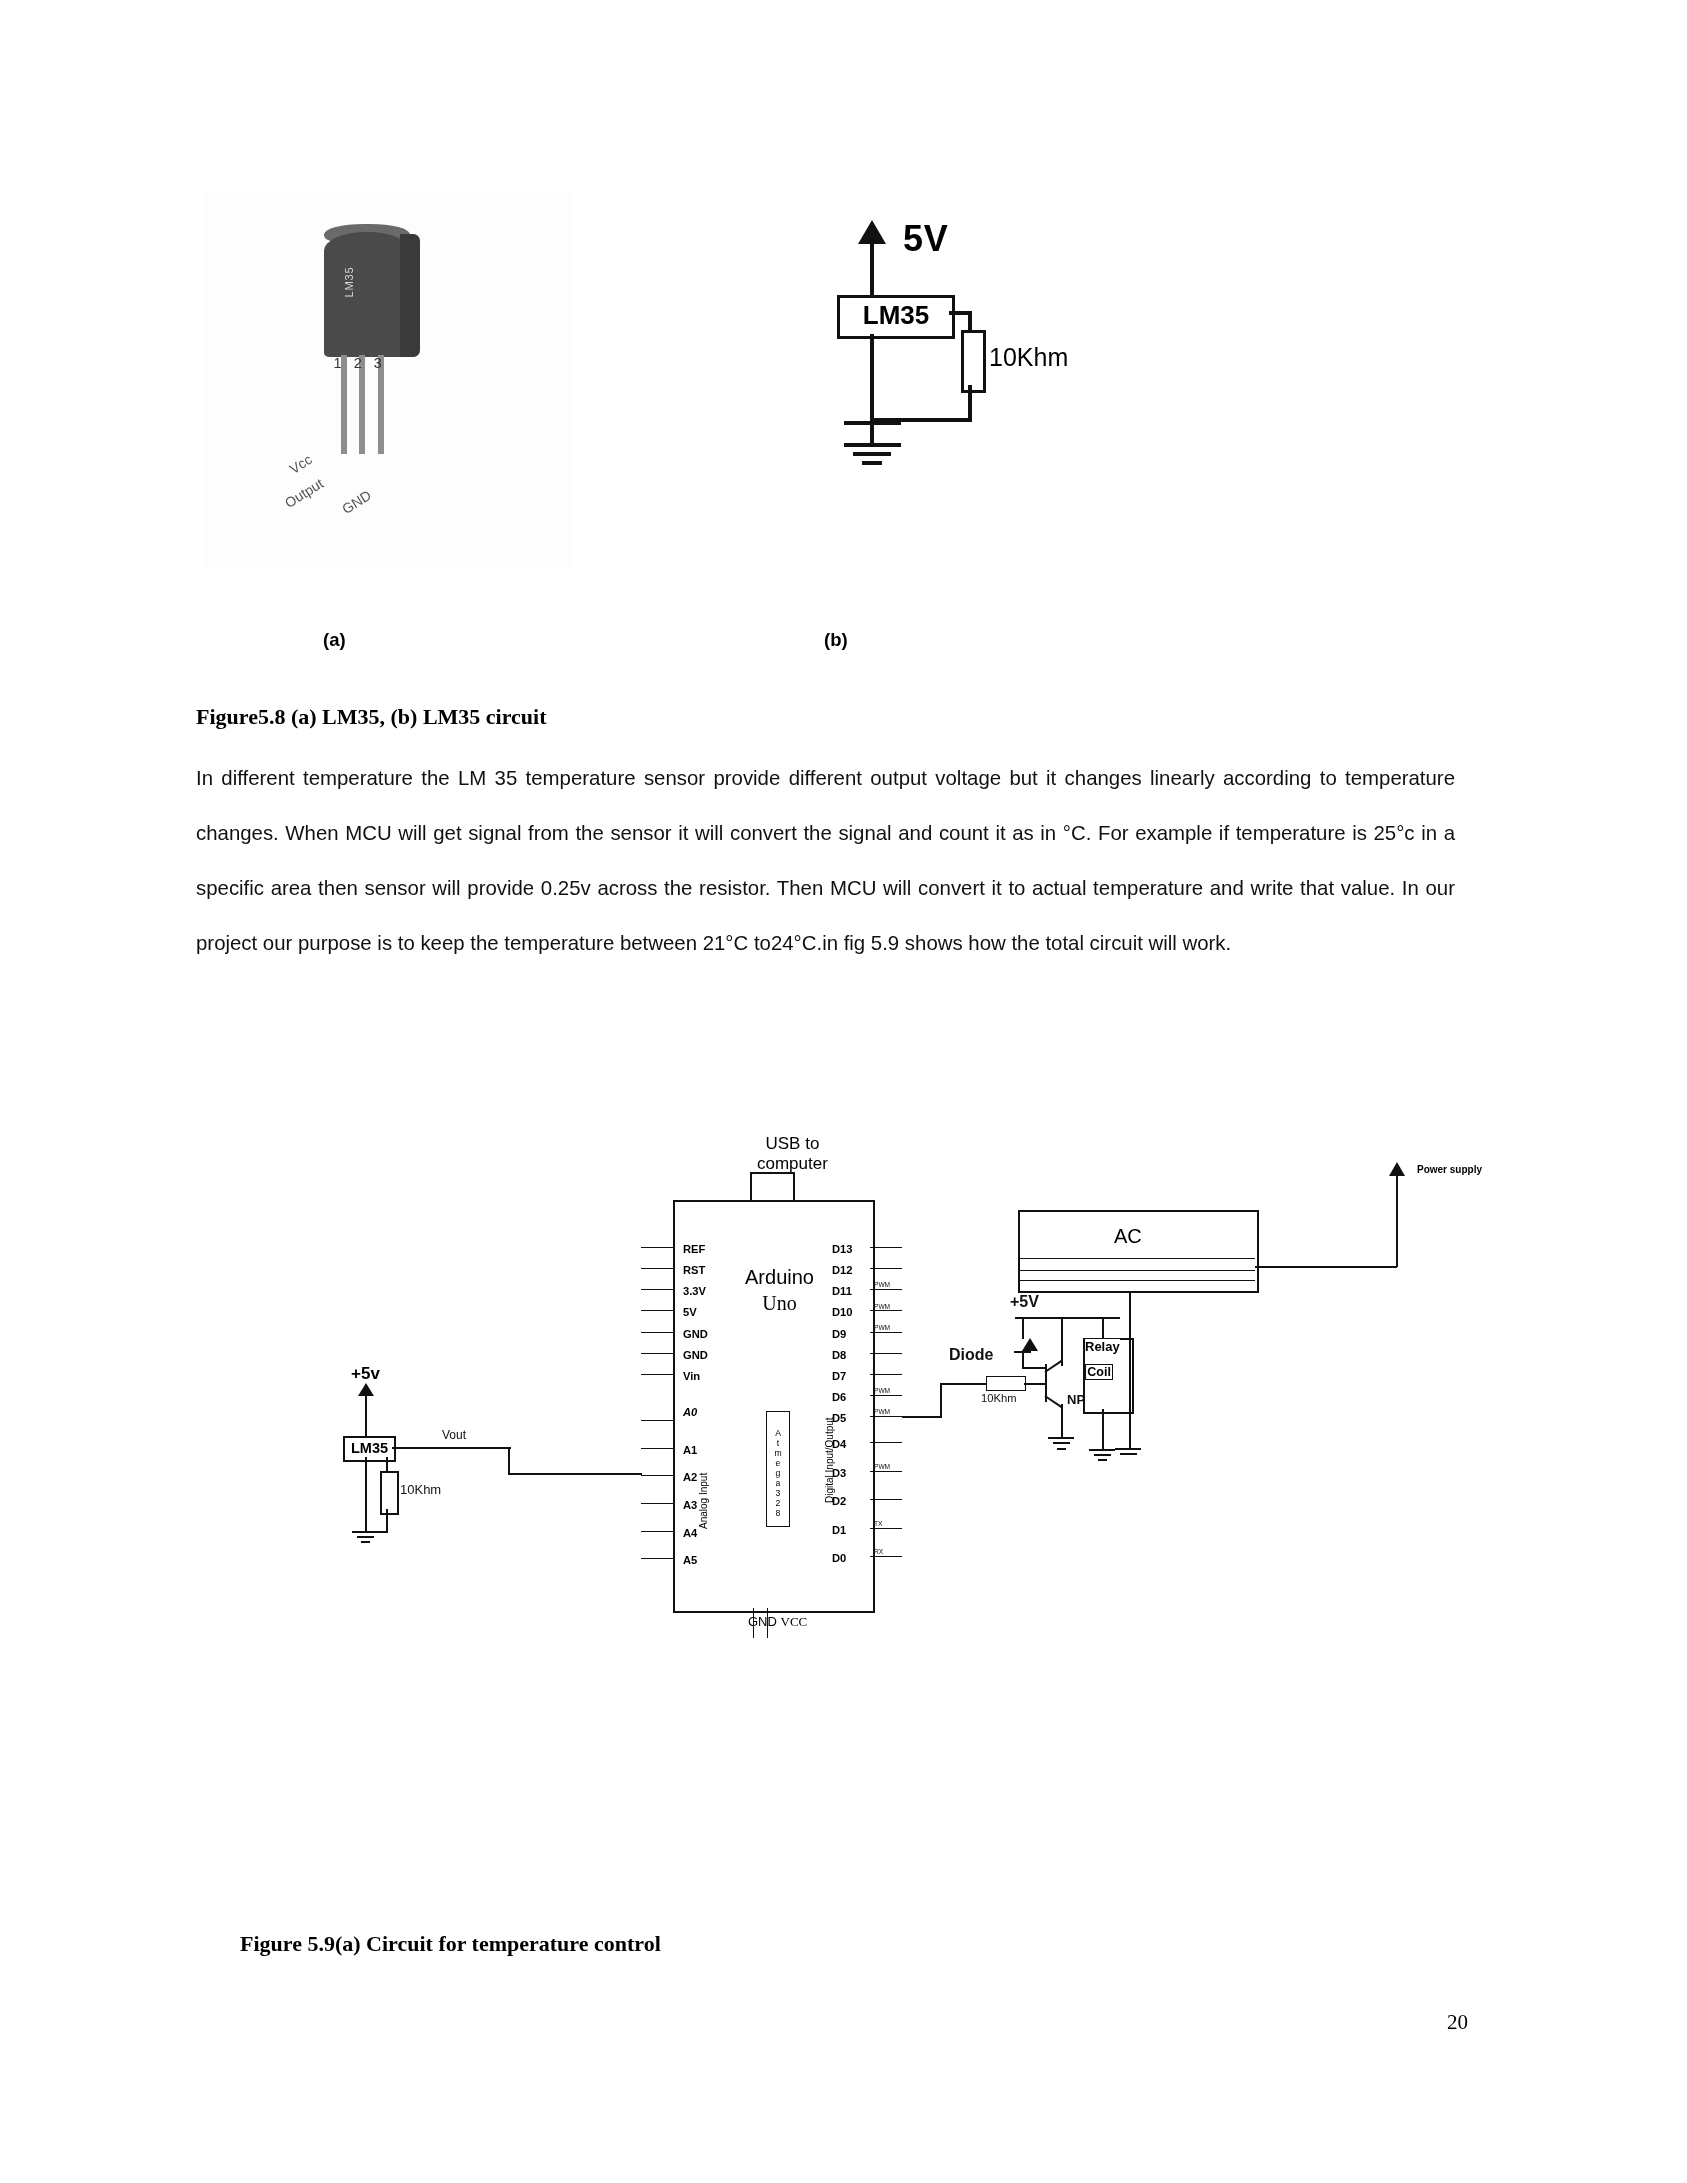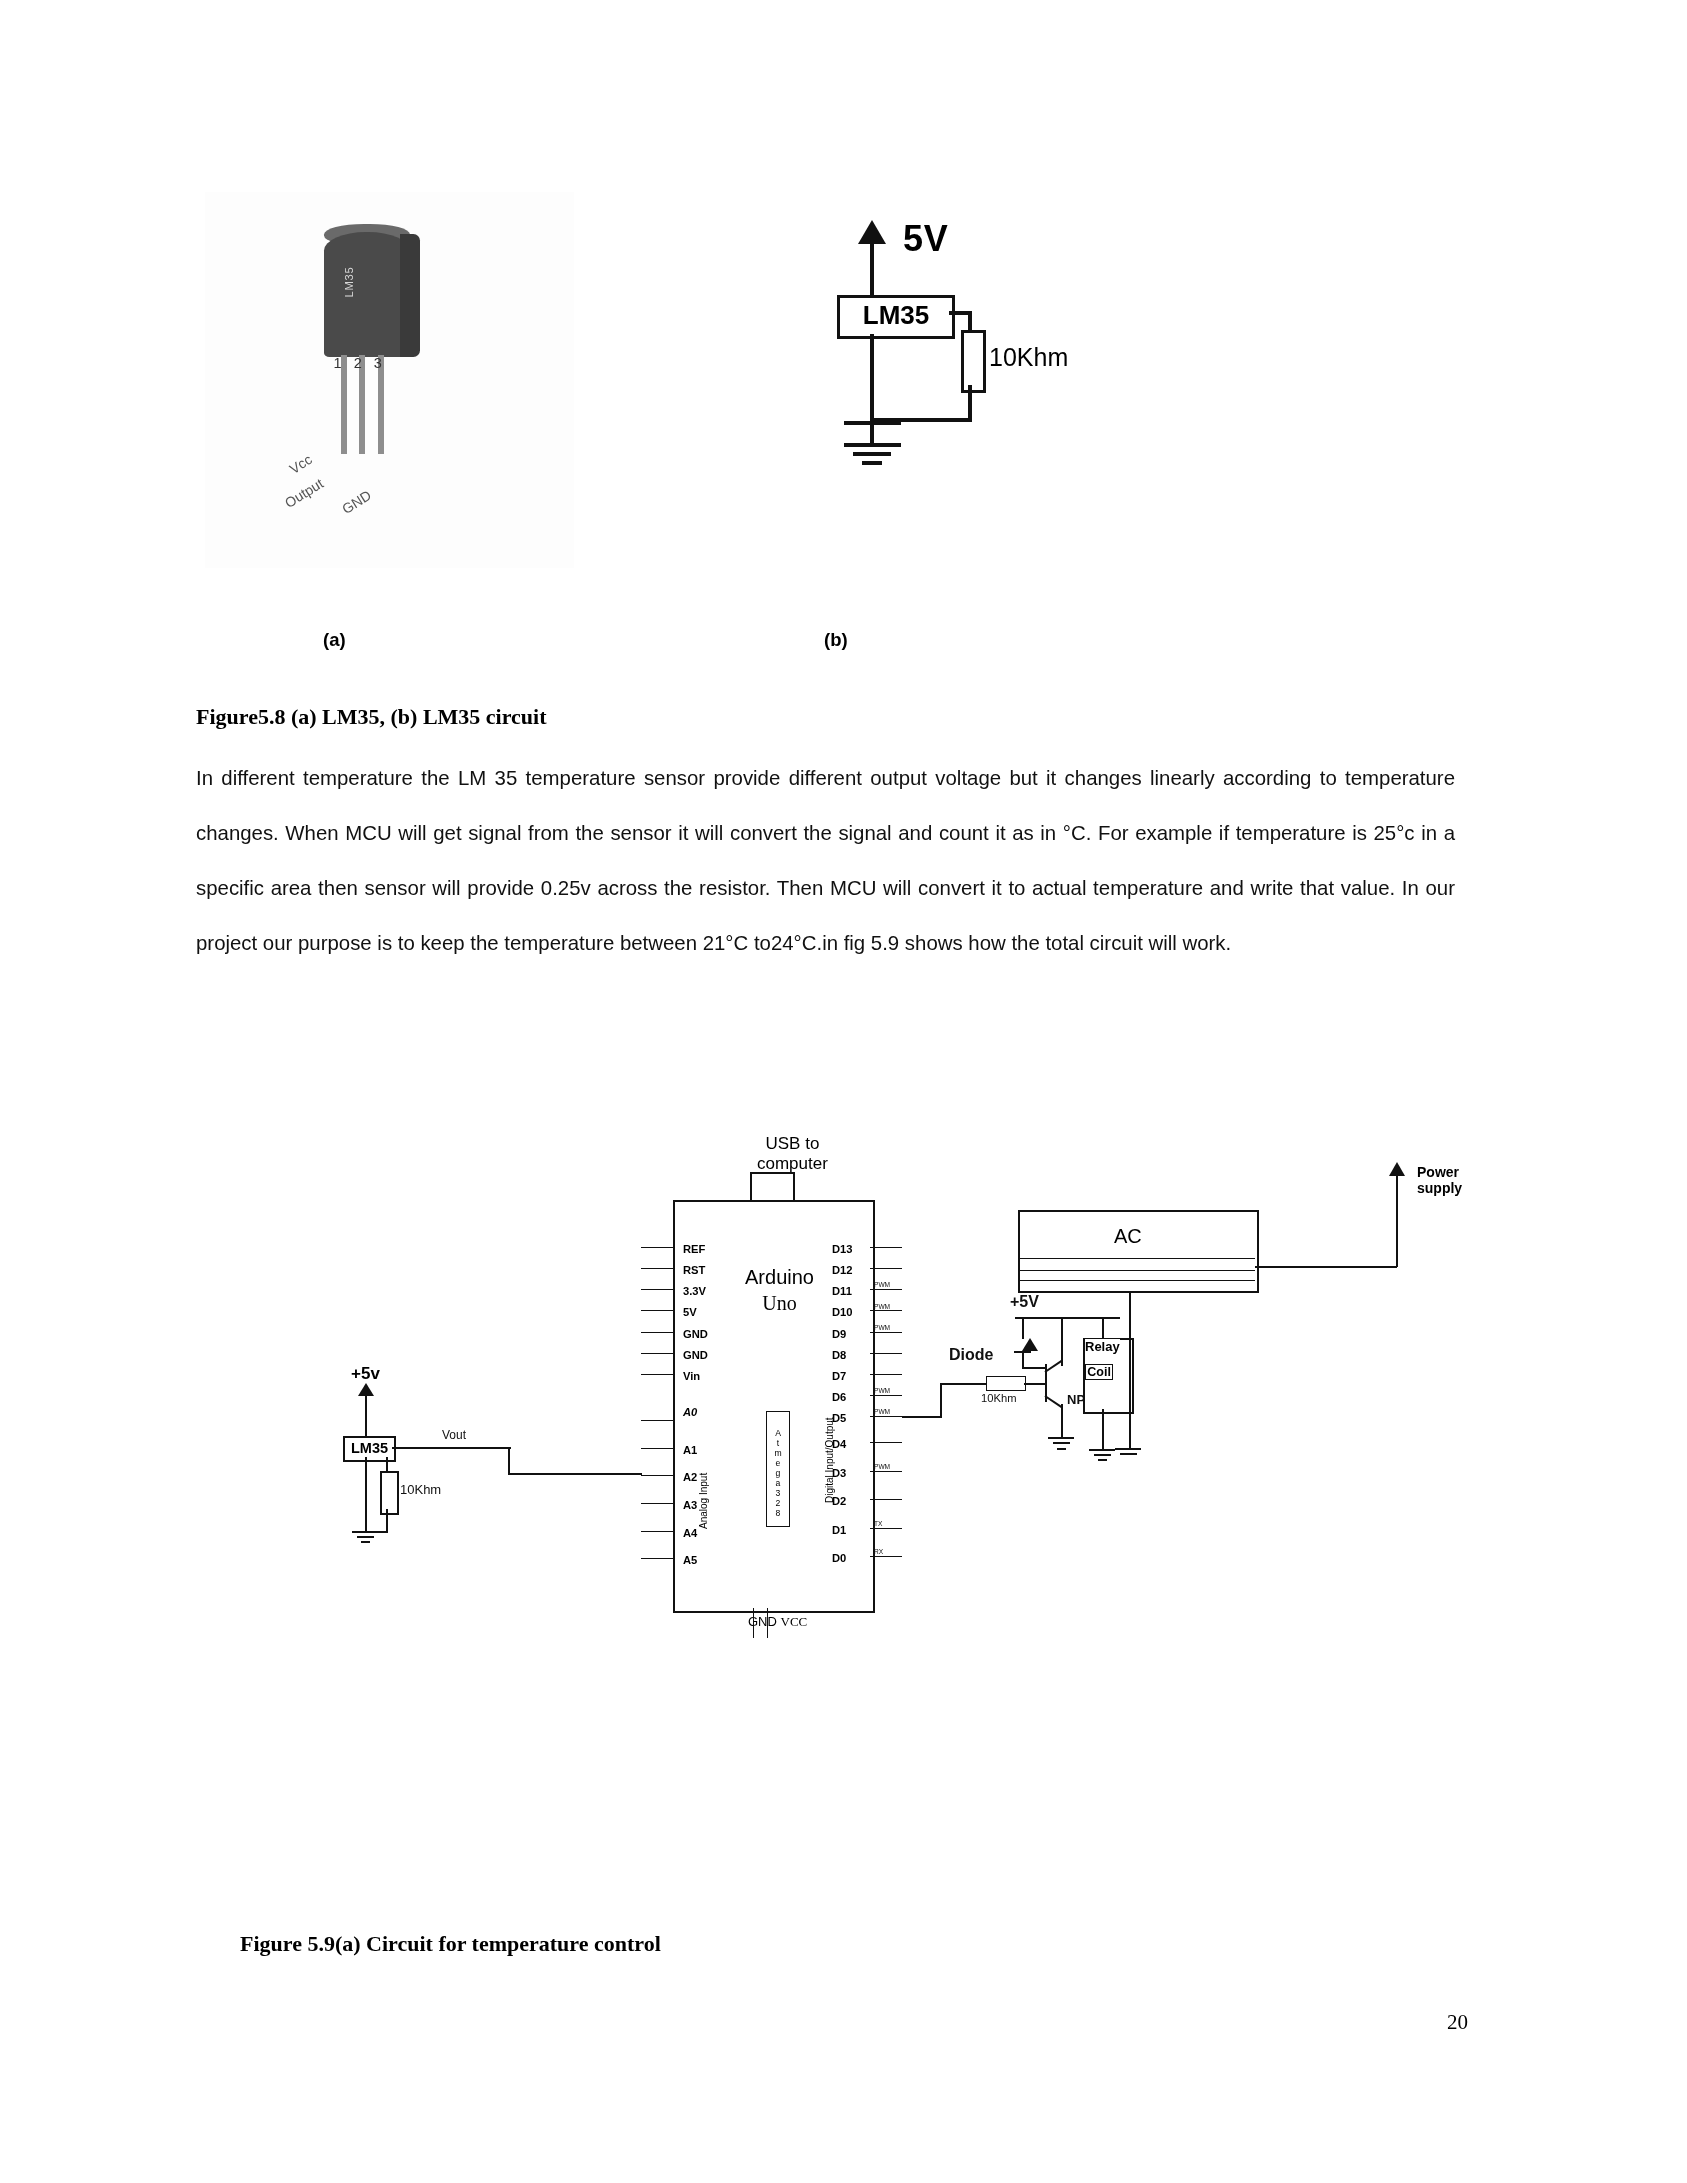--- a/index.html
+++ b/index.html
@@ -380,21 +380,21 @@
     top: 14.5px;
     width: 0; height: 0;
     border-left: 8.6px solid transparent;
     border-right: 8.6px solid transparent;
     border-bottom: 14.5px solid #111;
   }
   .pwr-lbl {
     position: absolute;
     left: 1074px;
     top: 17px;
-    font-size: 14px;
+    font-size: 10px;
     font-weight: bold;
   }
   .fig59 .tri-d {
     position: absolute;
     width: 0; height: 0;
     border-left: 8px solid transparent;
     border-right: 8px solid transparent;
     border-bottom: 13px solid #111;
   }
   .fig59 .vline { width: 2px; background: #111; position: absolute; }

